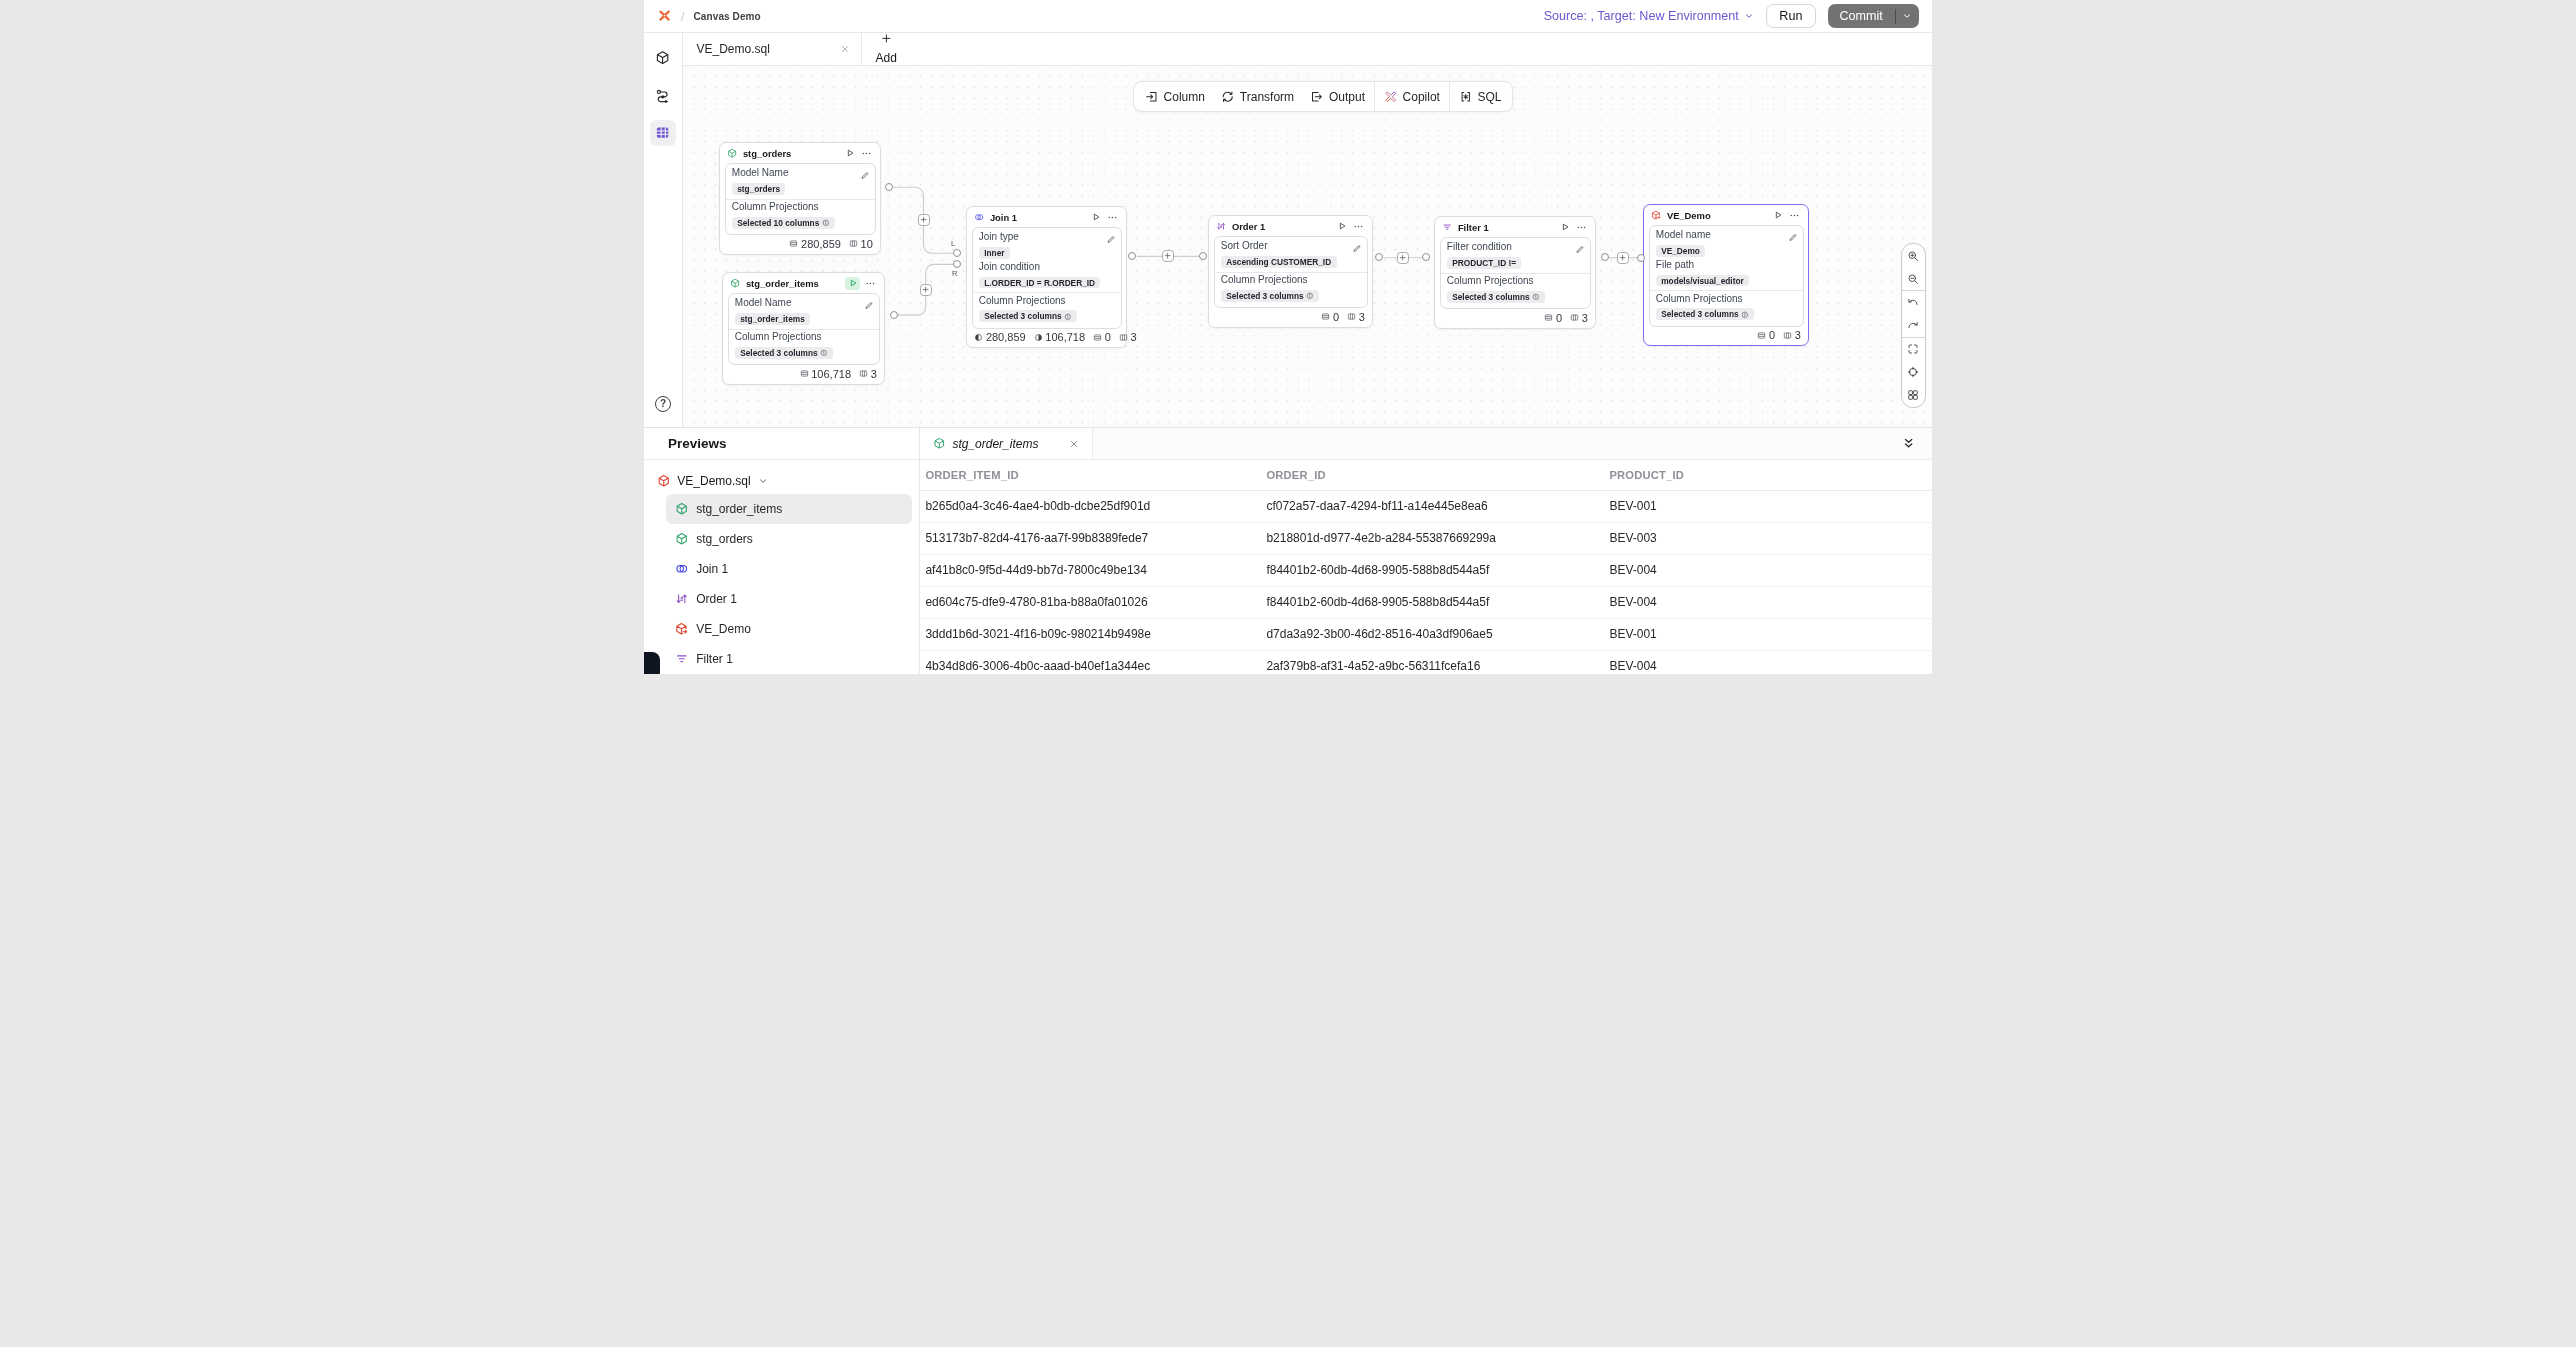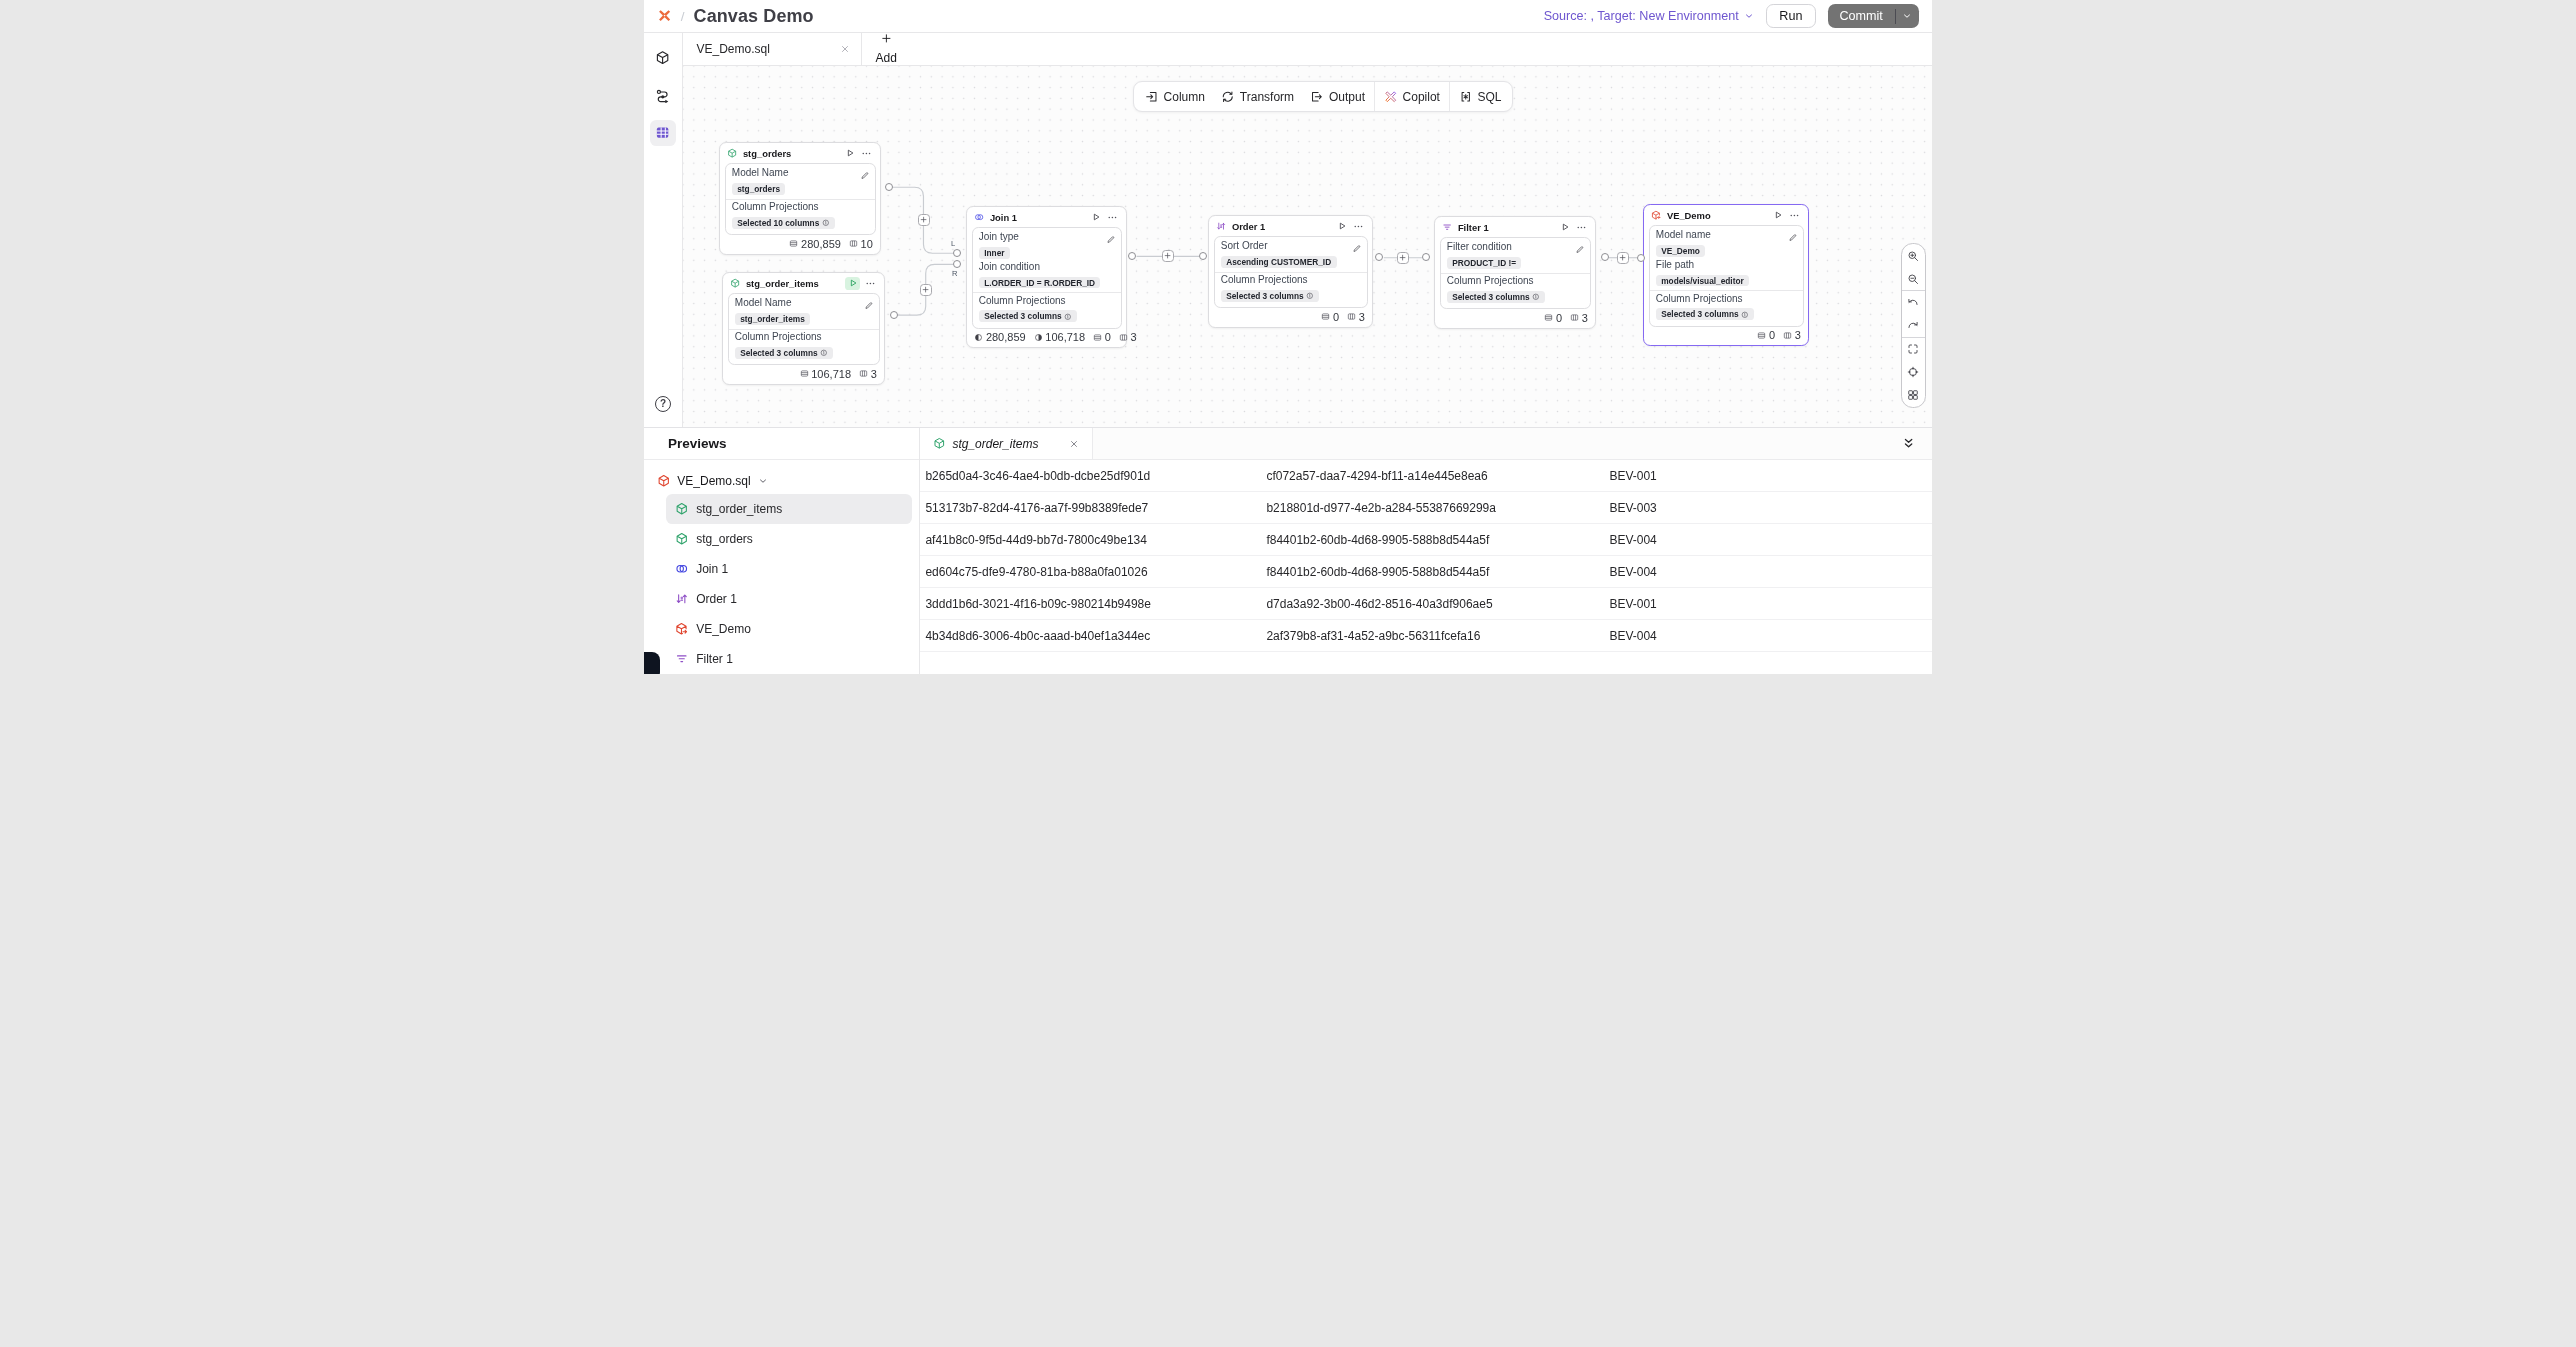--- a/index.html
+++ b/index.html
@@ -5,21 +5,21 @@
   * { box-sizing: border-box; margin: 0; padding: 0; }
   html,body { background:#e8e8e8; }
   body { font-family: "Liberation Sans", sans-serif; -webkit-font-smoothing: antialiased; }
   .app { position:relative; width:1288px; height:674px; background:#fff; overflow:hidden; margin:0 auto; }
 
   
   .topbar { position:absolute; top:0; left:0; right:0; height:33px; background:#fff;
     border-bottom:0.9px solid #e7e7e9; display:flex; align-items:center; padding:0 12.6px; gap:9px; z-index:30; }
   .brand-logo { width:15.2px; height:15.2px; display:flex; }
   .crumb-sep { color:#c9cdd3; font-size:13.5px; }
-  .app-title { font-size:18px; font-weight:700; color:#3f3f46; letter-spacing:0.1px; }
+  .app-title { font-size:10px; font-weight:700; color:#3f3f46; letter-spacing:0.1px; }
   .topbar-right { margin-left:auto; display:flex; align-items:center; gap:11.7px; }
   .env-select { display:flex; align-items:center; gap:5.4px; color:#6E56CF; font-size:12.6px; cursor:pointer; }
   .env-select svg { width:10px; height:10px; }
   .btn-run { height:24px; padding:0 12.6px; border:0.9px solid #d4d4d8; border-radius:7.2px; background:#fff;
     font-size:12.6px; font-weight:500; color:#18181b; display:flex; align-items:center; cursor:pointer; }
   .btn-commit { height:24px; border-radius:7.2px; background:#737373; color:#fff; display:flex; align-items:stretch; overflow:hidden; cursor:pointer; }
   .commit-main { padding:0 11.7px; font-size:12.6px; font-weight:500; display:flex; align-items:center; }
   .commit-sep { width:0.9px; background:#4b4b52; margin:4.5px 0; }
   .commit-caret { width:24px; display:flex; align-items:center; justify-content:center; }
   .commit-caret svg { width:10px; height:10px; }
@@ -818,20 +818,25 @@
           <svg class="icon-x" viewBox="0 0 24 24" fill="none" stroke="#71717a" stroke-width="2" stroke-linecap="round">
               <path d="M6 6l12 12M18 6 6 18"></path>
             </svg>
         </div>
         <span class="collapse-btn">
           <svg viewBox="0 0 24 24" fill="none" stroke="#27272a" stroke-width="2" stroke-linecap="round" stroke-linejoin="round">
               <path d="m7 5.5 5 4.5 5-4.5M7 12.5l5 4.5 5-4.5"></path>
             </svg>
         </span>
       </div>
+      <div class="thead">
+        <span>ORDER_ITEM_ID</span>
+        <span>ORDER_ID</span>
+        <span>PRODUCT_ID</span>
+      </div>
       <div class="trow">
         <span>b265d0a4-3c46-4ae4-b0db-dcbe25df901d</span>
         <span>cf072a57-daa7-4294-bf11-a14e445e8ea6</span>
         <span>BEV-001</span>
       </div>
       <div class="trow">
         <span>513173b7-82d4-4176-aa7f-99b8389fede7</span>
         <span>b218801d-d977-4e2b-a284-55387669299a</span>
         <span>BEV-003</span>
       </div>

